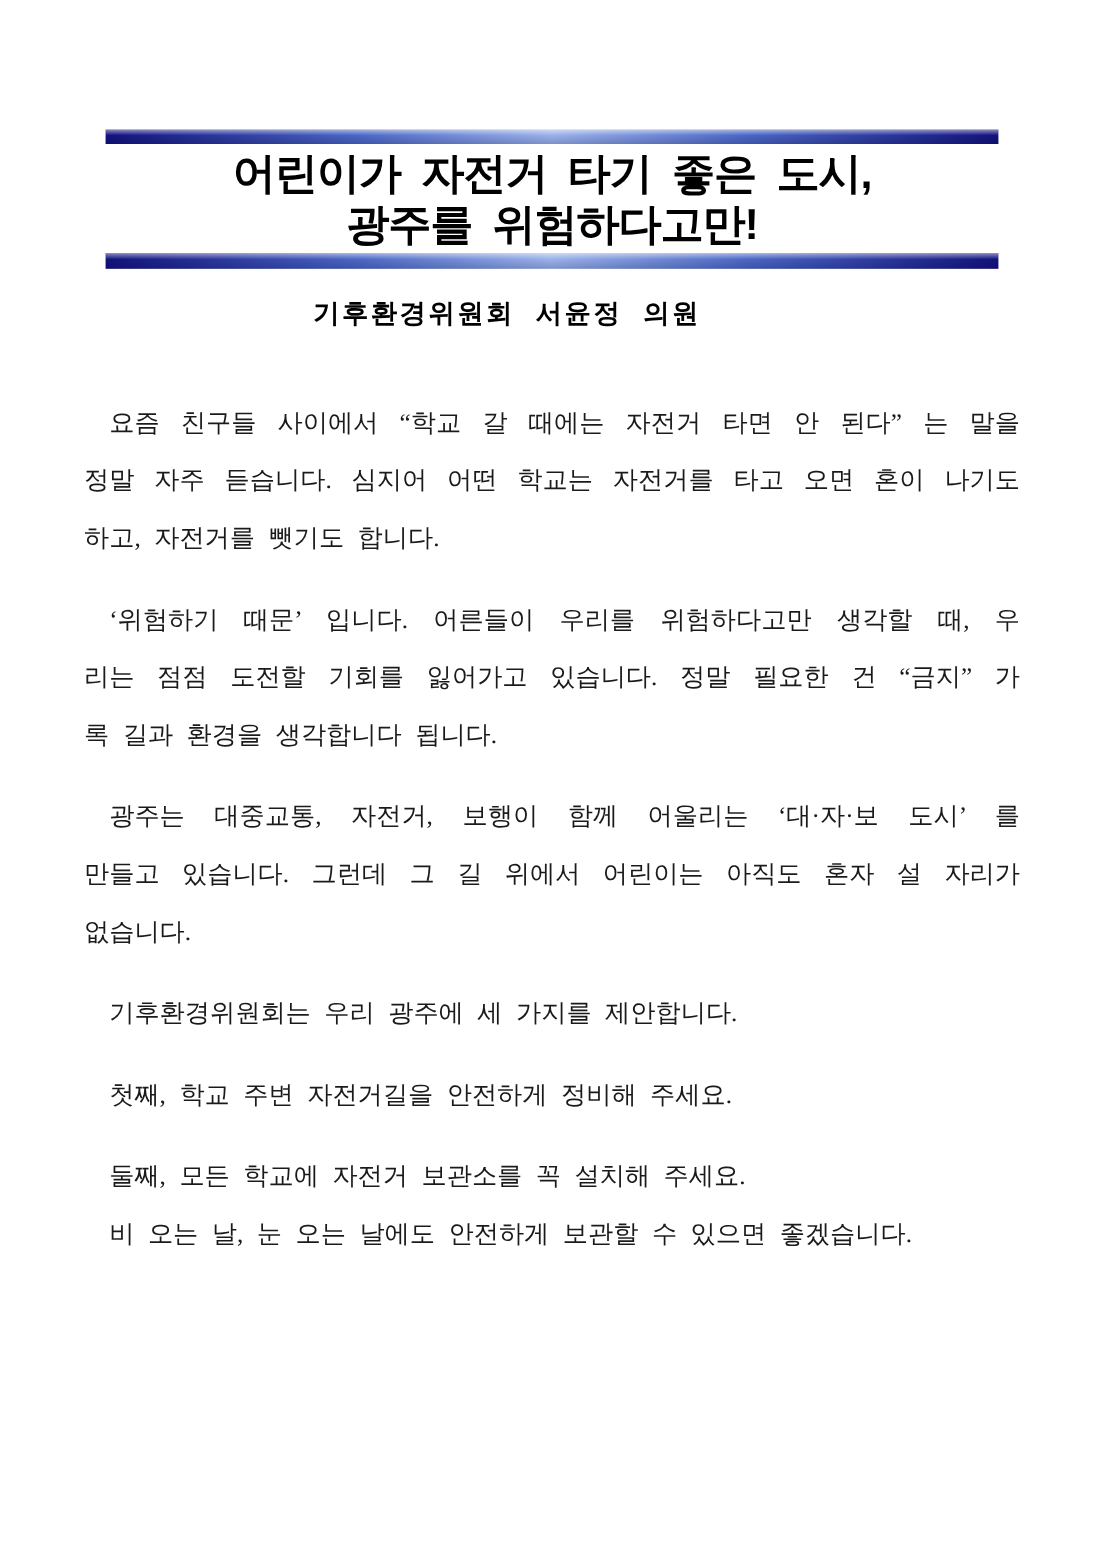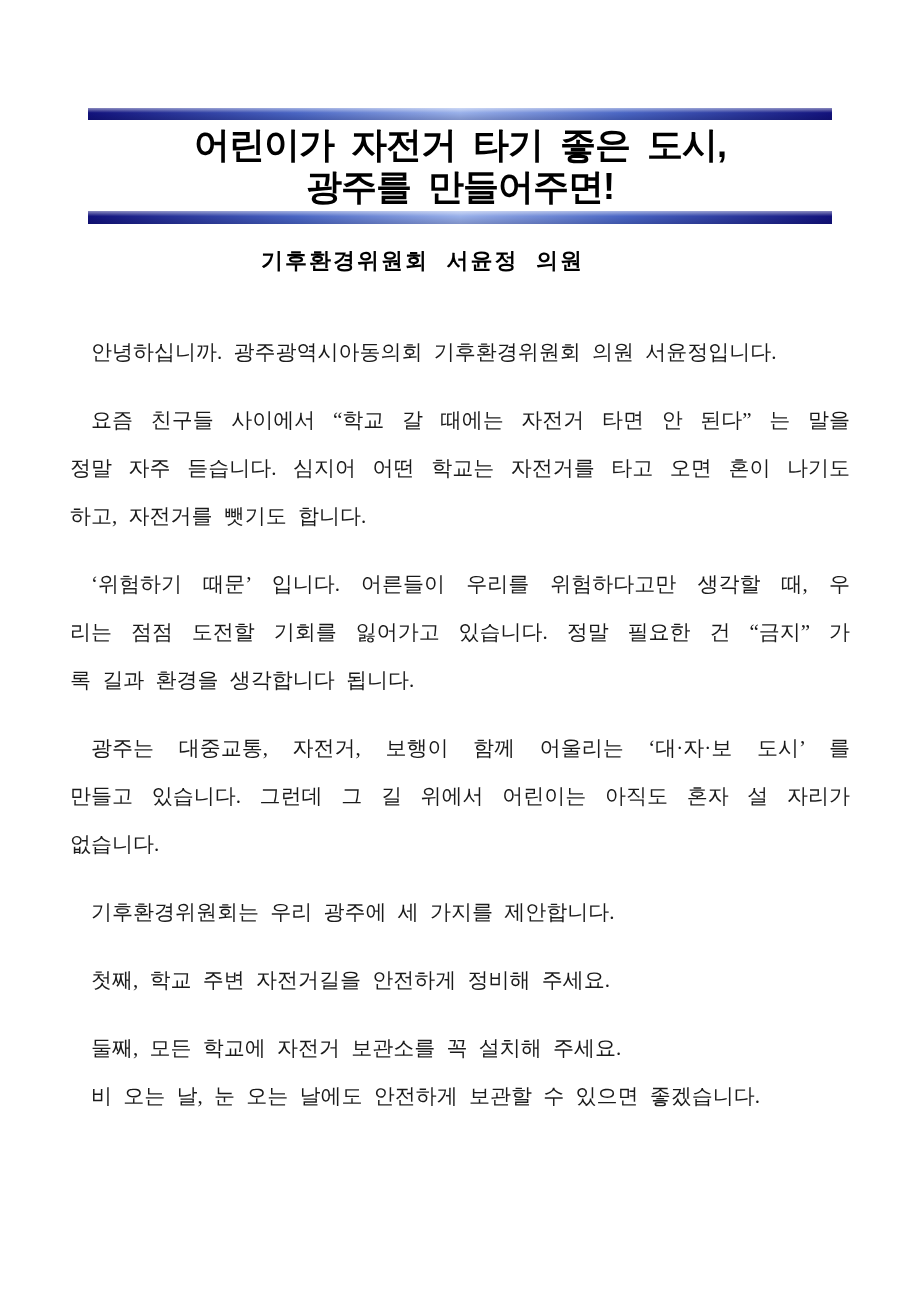--- a/index.html
+++ b/index.html
@@ -64,32 +64,29 @@
 </style>
 </head>
 <body>
 
 <div class="page">
 
   <header class="banner">
     <div class="bar bar-top"></div>
     <h1 class="title">
       <span class="tline">어린이가 자전거 타기 좋은 도시,</span>
-      <span class="tline">광주를 만들어주면!</span>
+      <span class="tline">광주를 위험하다고만!</span>
     </h1>
     <div class="bar bar-bottom"></div>
   </header>
 
   <div class="byline">기후환경위원회 서윤정 의원</div>
 
   <main class="body-text">
 
-    <p class="para">
-      <span class="line first">안녕하십니까. 광주광역시아동의회 기후환경위원회 의원 서윤정입니다.</span>
-    </p>
 
     <p class="para">
       <span class="line first jfull">요즘 친구들 사이에서 “학교 갈 때에는 자전거 타면 안 된다” 는 말을</span>
       <span class="line jfull">정말 자주 듣습니다. 심지어 어떤 학교는 자전거를 타고 오면 혼이 나기도</span>
       <span class="line">하고, 자전거를 뺏기도 합니다.</span>
     </p>
 
     <p class="para">
       <span class="line first jfull">‘위험하기 때문’ 입니다. 어른들이 우리를 위험하다고만 생각할 때, 우</span>
       <span class="line jfull">리는 점점 도전할 기회를 잃어가고 있습니다. 정말 필요한 건 “금지” 가</span>

